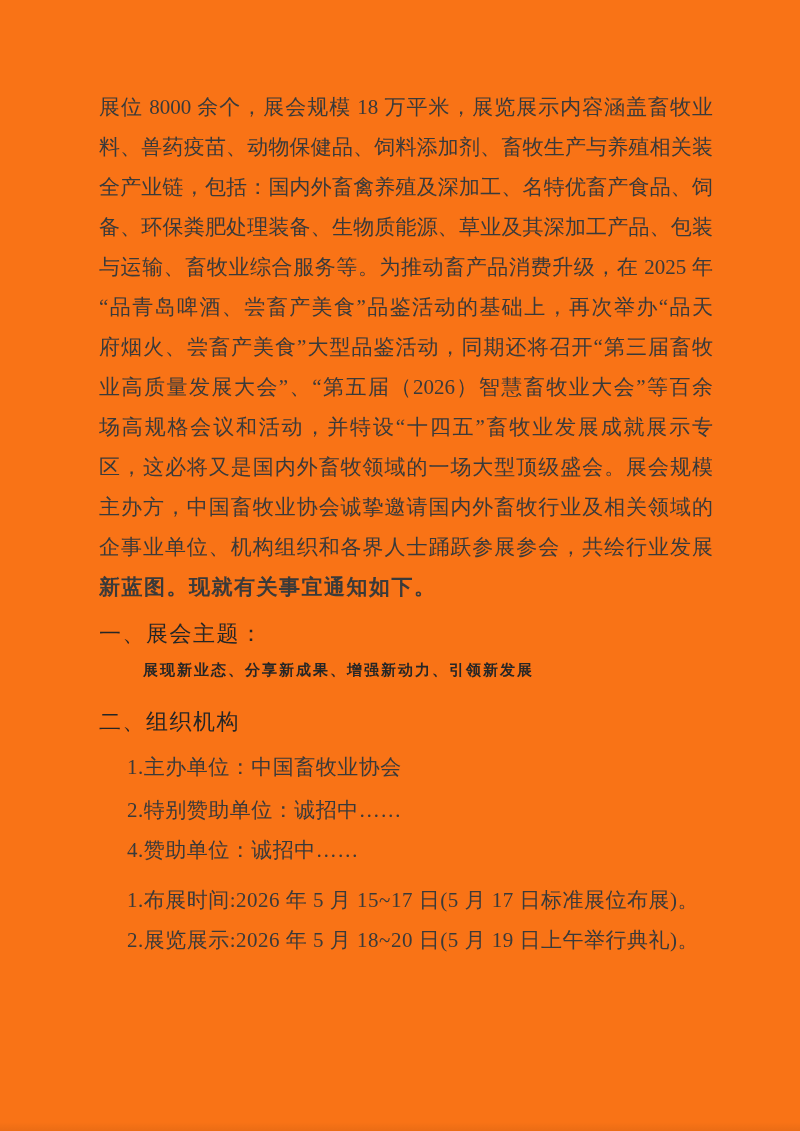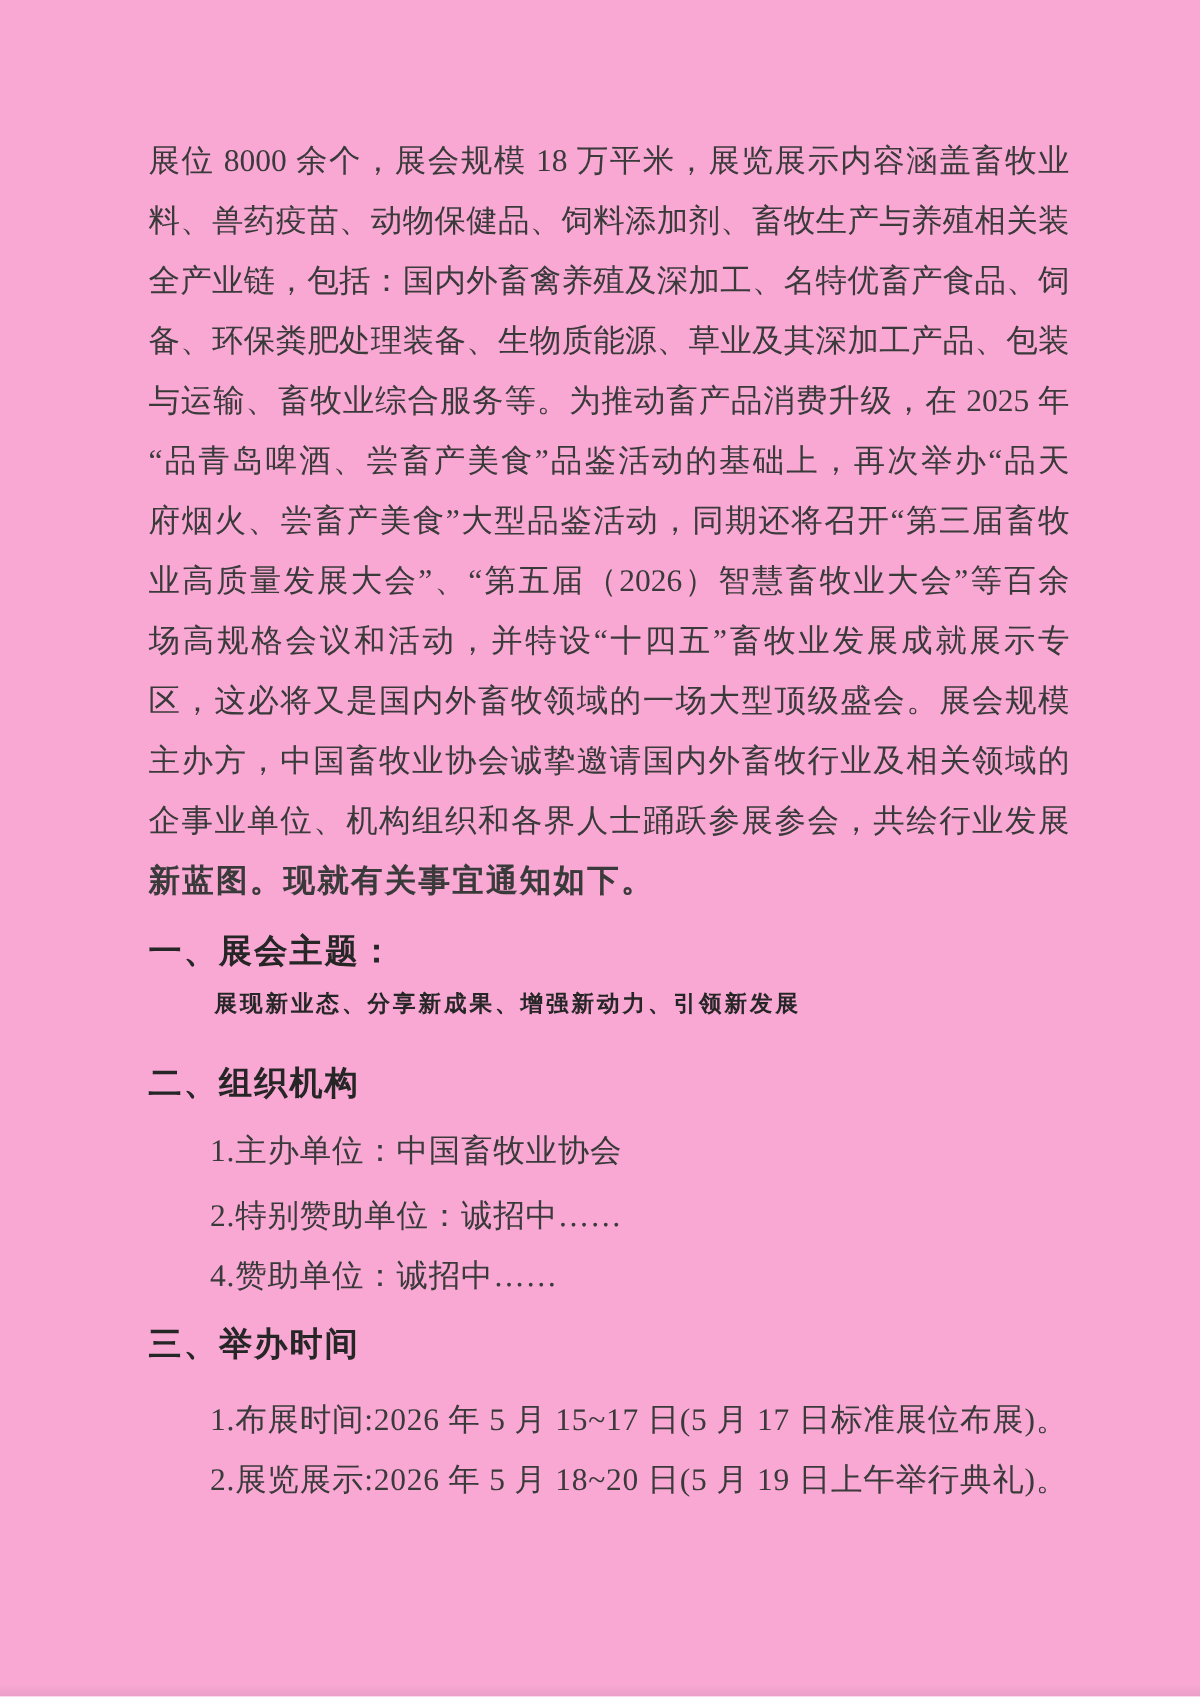--- a/index.html
+++ b/index.html
@@ -4,21 +4,21 @@
 <style>
   html, body {
     margin: 0;
     padding: 0;
     background: #ffffff;
   }
   .page {
     position: relative;
     width: 800px;
     height: 1131px;
-    background: #f9a8d4;
+    background: #f97316;
     overflow: hidden;
     font-family: "Liberation Serif", "DejaVu Serif", serif;
   }
   .content {
     position: absolute;
     left: 99px;
     top: 87px;
     width: 614px;
     color: #3a3a3a;
   }
@@ -31,41 +31,41 @@
     height: 40px;
     overflow: hidden;
   }
   .para-line.last-line {
     text-align-last: left;
     letter-spacing: 1.5px;
     font-weight: bold;
   }
   .heading {
     font-size: 22px;
-    font-weight: bold;
+    font-weight: normal;
     color: #262626;
     line-height: 40px;
     white-space: nowrap;
     letter-spacing: 1.5px;
   }
   .heading.h1 { margin-top: 7px; }
   .heading.h2 { margin-top: 12px; }
   .heading.h3 { margin-top: 6px; }
   .theme-line {
     margin-top: -4px;
     margin-left: 44px;
     font-size: 15px;
     font-weight: bold;
     color: #262626;
     line-height: 40px;
     white-space: nowrap;
     letter-spacing: 2px;
   }
   .item {
-    margin-left: 41px;
+    margin-left: 28px;
     font-size: 21px;
     line-height: 40px;
     white-space: nowrap;
     letter-spacing: 0.5px;
   }
   .org-item-0 { margin-top: 5px; }
   .org-item-1 { margin-top: 3px; }
   .org-item-2 { margin-top: 2px; }
   .org-item-3 { margin-top: 0px; }
   .time-item-0 { margin-top: 10px; }
@@ -103,19 +103,18 @@
     </div>
 
     <div class="heading h1">一、展会主题：</div>
     <div class="theme-line">展现新业态、分享新成果、增强新动力、引领新发展</div>
 
     <div class="heading h2">二、组织机构</div>
     <div class="item org-item-0">1.主办单位：中国畜牧业协会</div>
     <div class="item org-item-1">2.特别赞助单位：诚招中……</div>
     <div class="item org-item-3">4.赞助单位：诚招中……</div>
 
-    <div class="heading h3">三、举办时间</div>
     <div class="item time-item-0">1.布展时间:2026 年 5 月 15~17 日(5 月 17 日标准展位布展)。</div>
     <div class="item time-item-1">2.展览展示:2026 年 5 月 18~20 日(5 月 19 日上午举行典礼)。</div>
 
   </div>
   <div class="scan-edge"></div>
 </div>
 
 </body></html>

